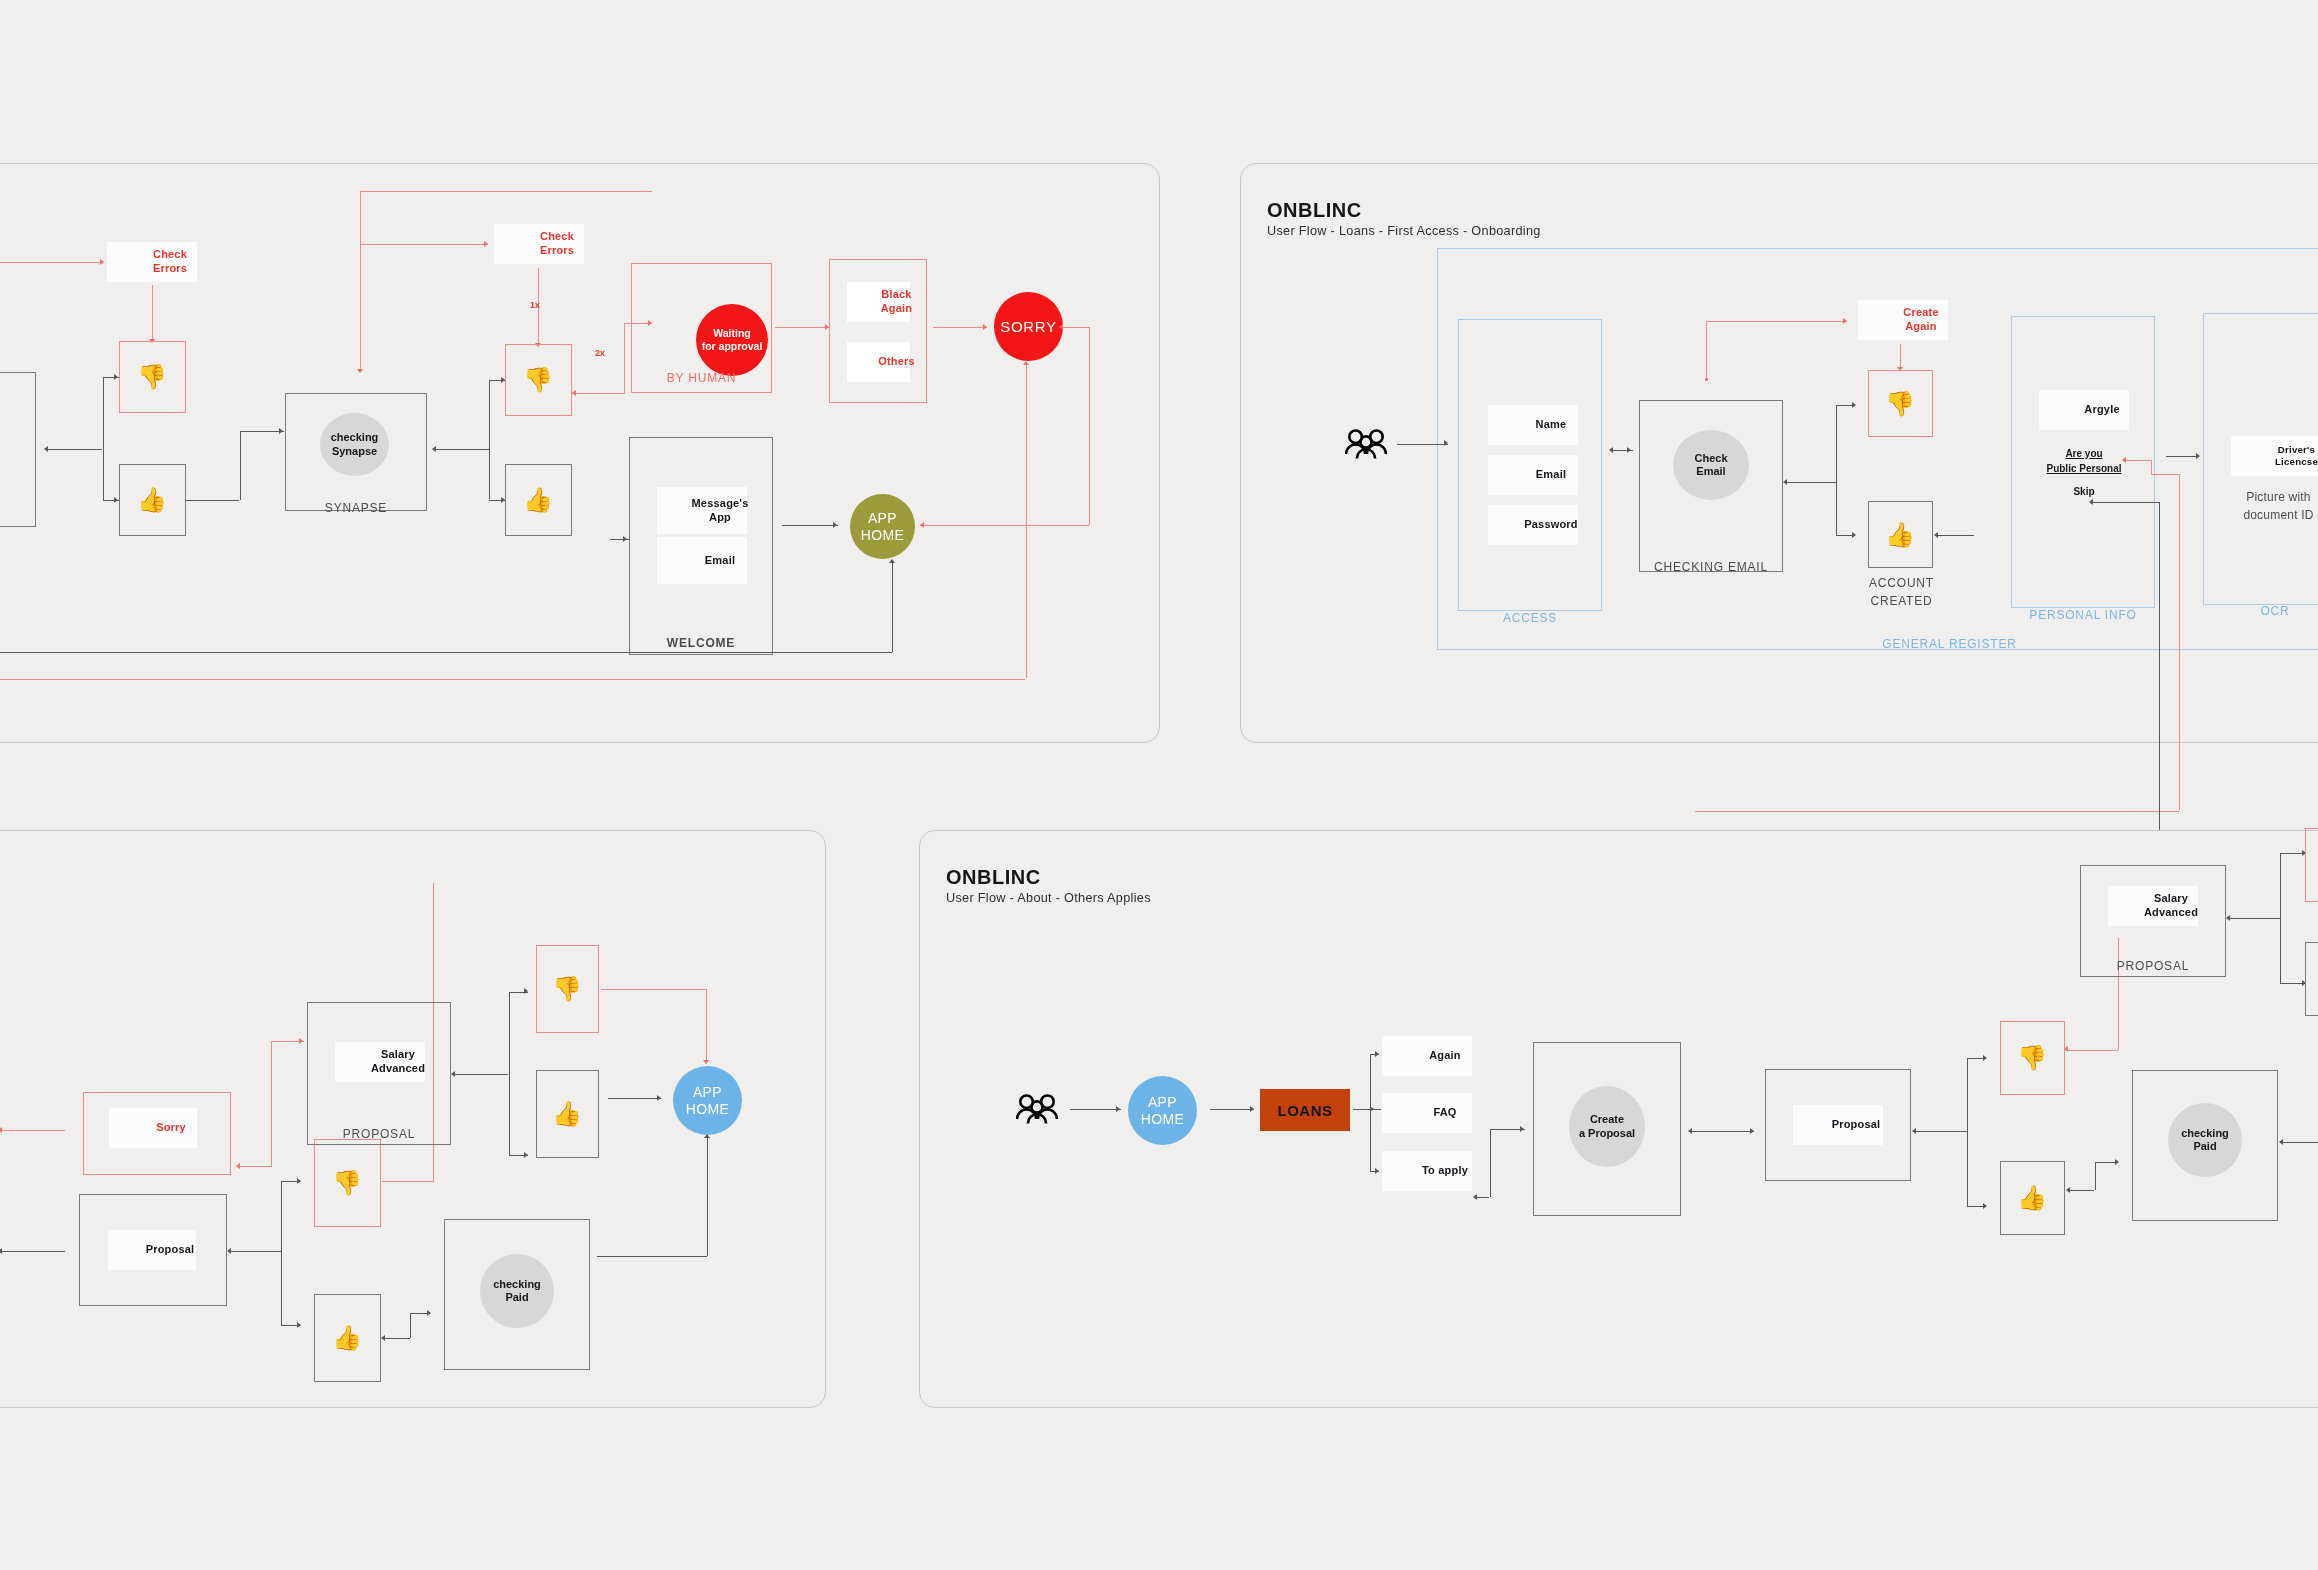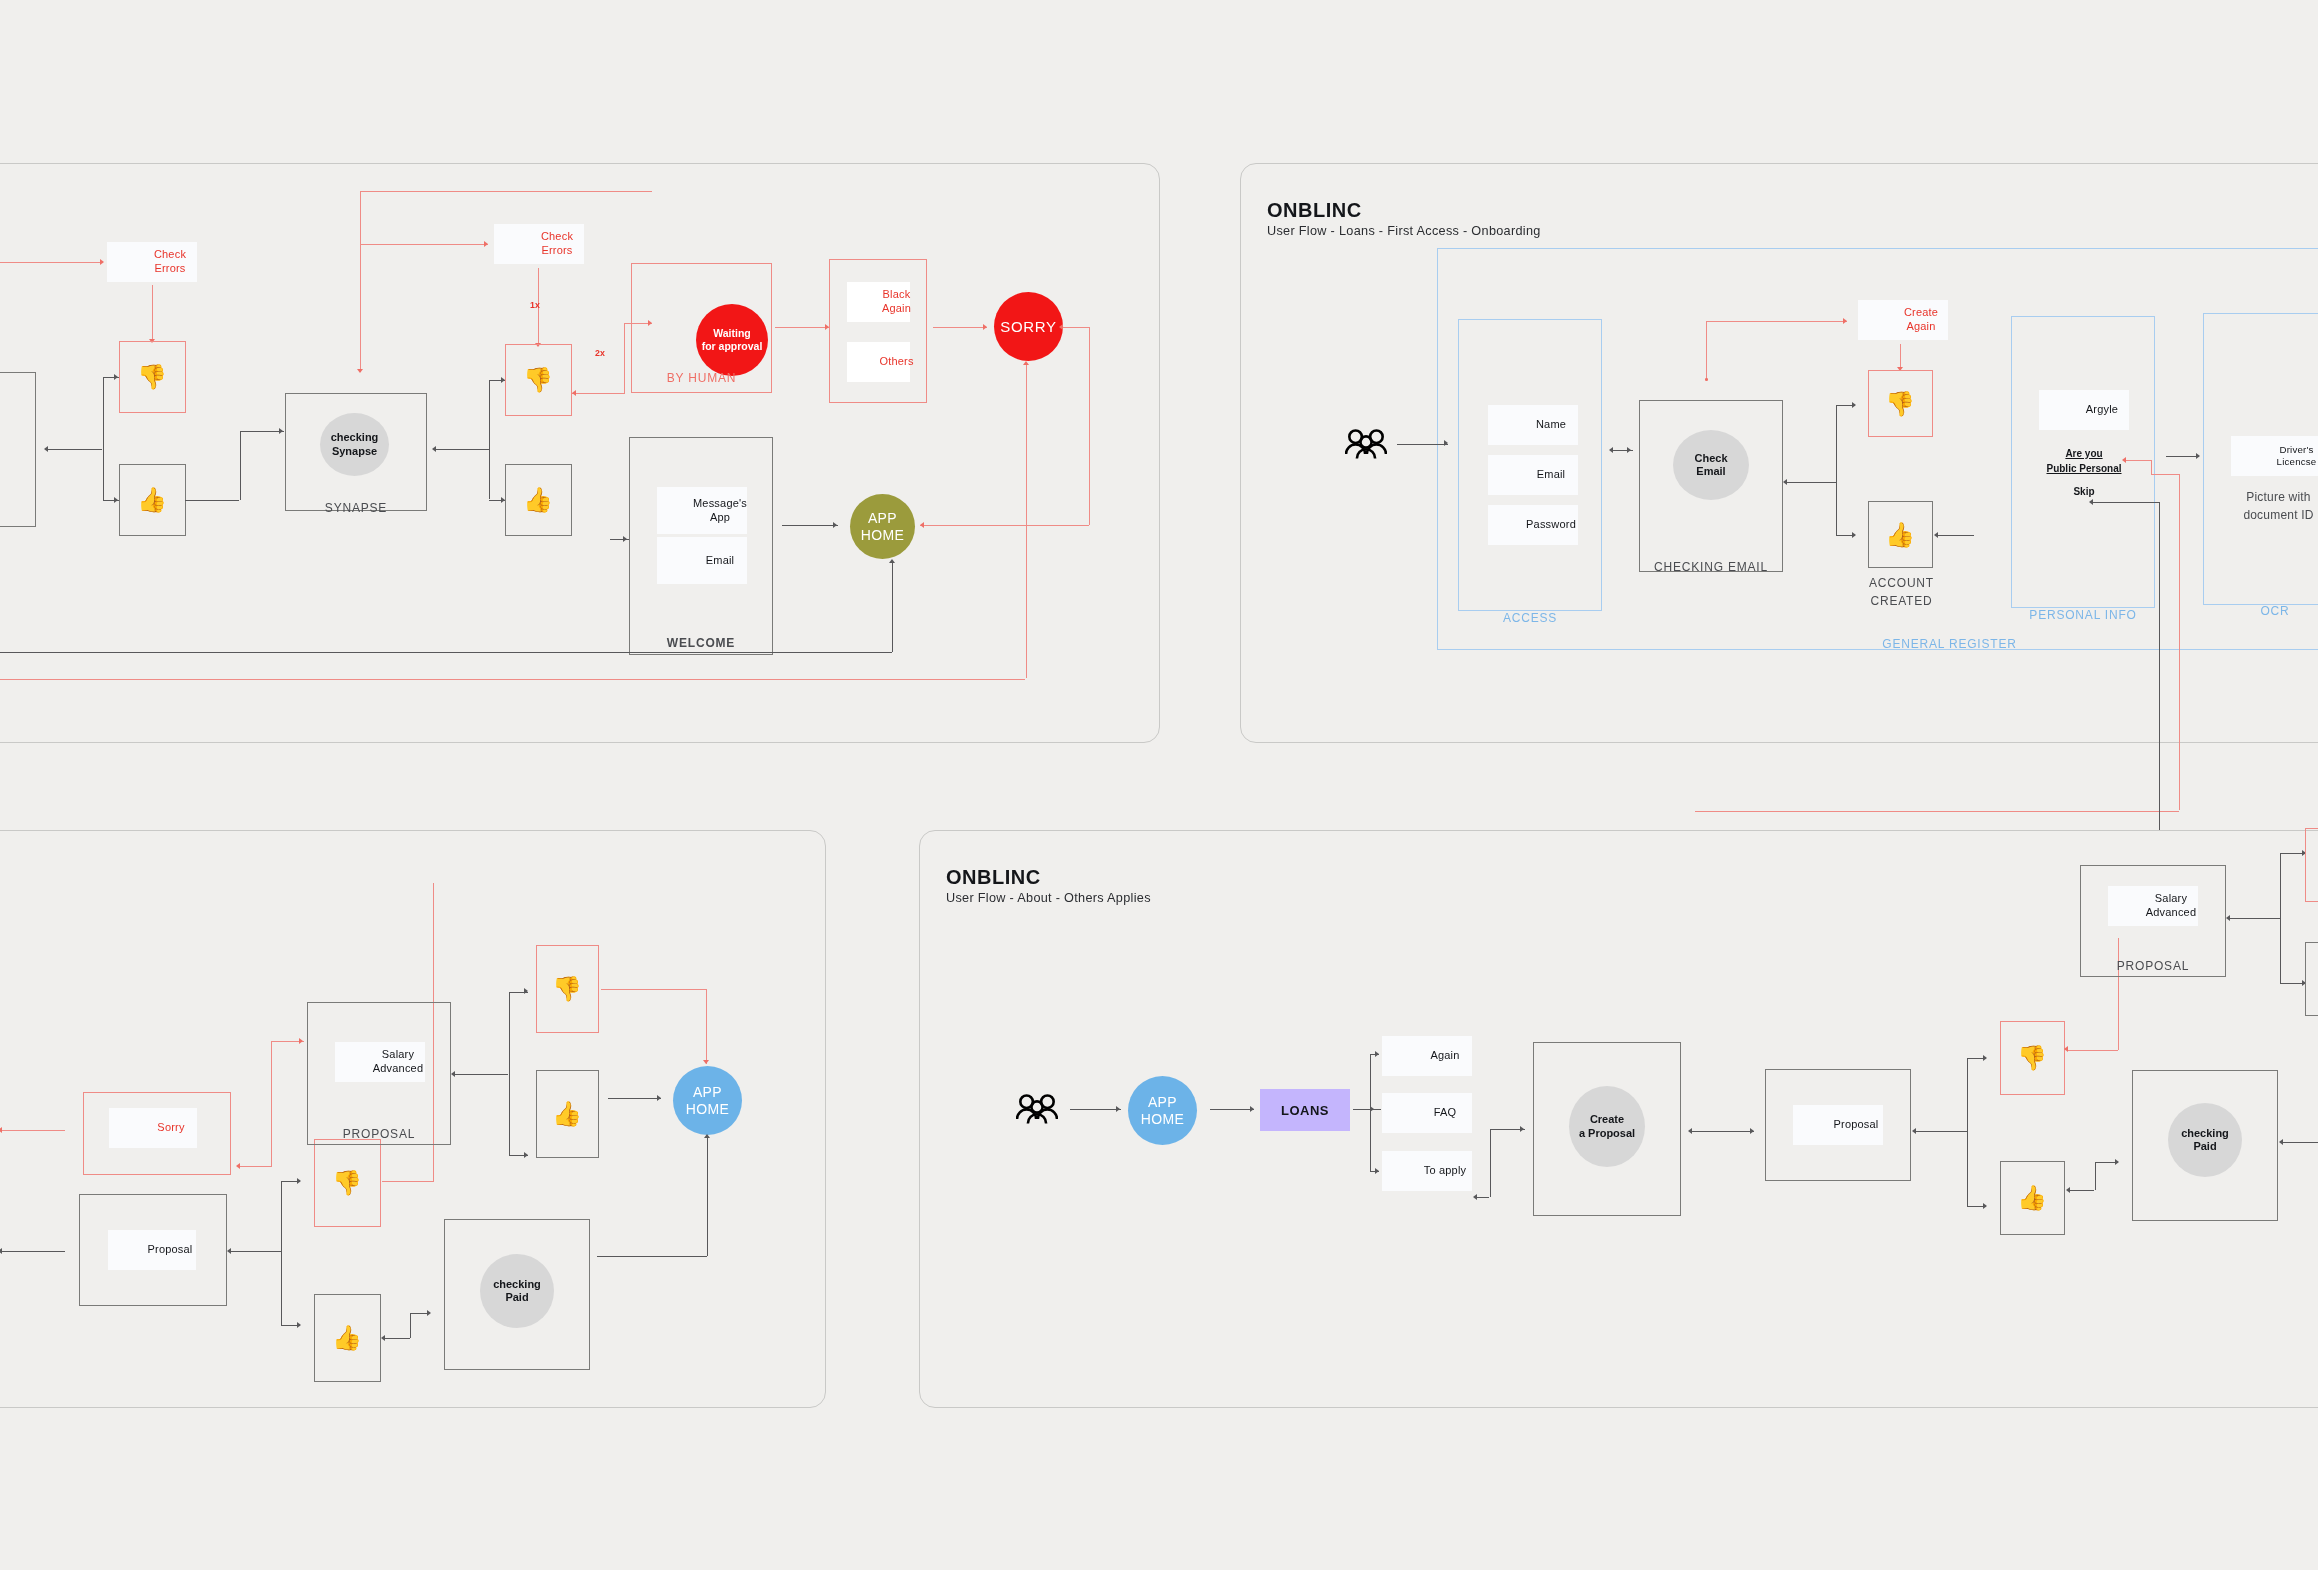--- a/index.html
+++ b/index.html
@@ -28,21 +28,21 @@
   
   .scr{                       
     position:absolute;box-sizing:border-box;
     border:1.2px solid #7a7a78;background:transparent;
   }
   .scr.red{border-color:#ef8b86;}
   .fld{                       
     position:absolute;box-sizing:border-box;
     background:#fafbfd;
     display:flex;align-items:center;justify-content:center;
-    font-size:11px;font-weight:normal;color:#14161a;letter-spacing:0.2px;
+    font-size:11px;font-weight:bold;color:#14161a;letter-spacing:0.2px;
     text-align:center;line-height:1.25;padding-left:36px;
   }
   .fld.redtext{color:#e8342a;}
   .caption{
     position:absolute;
     font-size:12px;color:#4a4c50;letter-spacing:0.8px;
     text-align:center;white-space:pre-line;line-height:1.5;
   }
   .caption.red{color:#ef6f66;}
   .caption.blue{color:#7cb6e8;}
@@ -65,23 +65,23 @@
   }
   .lbl{                       
     position:absolute;font-size:8.8px;font-weight:bold;color:#e8342a;
   }
   .plainlbl{
     position:absolute;font-size:10px;font-weight:bold;color:#14161a;
     text-align:center;line-height:1.45;white-space:pre-line;
   }
   .ul{text-decoration:underline;}
   .loansbox{
-    position:absolute;background:#c4b5fd;
+    position:absolute;background:#c2410c;
     display:flex;align-items:center;justify-content:center;
-    font-size:13px;font-weight:bold;color:#14161a;letter-spacing:0.5px;
+    font-size:15px;font-weight:bold;color:#14161a;letter-spacing:0.5px;
   }
   
   .hl{position:absolute;height:0;border-top:1.1px solid #58585a;}
   .vl{position:absolute;width:0;border-left:1.1px solid #58585a;}
   .hl.r{border-top-color:#ef8b86;}
   .vl.r{border-left-color:#ef8b86;}
   .dot{position:absolute;width:2.6px;height:2.6px;background:#58585a;border-radius:50%;}
   .dot.r{background:#ef6f66;}
   .arw{position:absolute;width:0;height:0;}
   .arw.rt{border-top:3.1px solid transparent;border-bottom:3.1px solid transparent;border-left:4.4px solid #58585a;}

